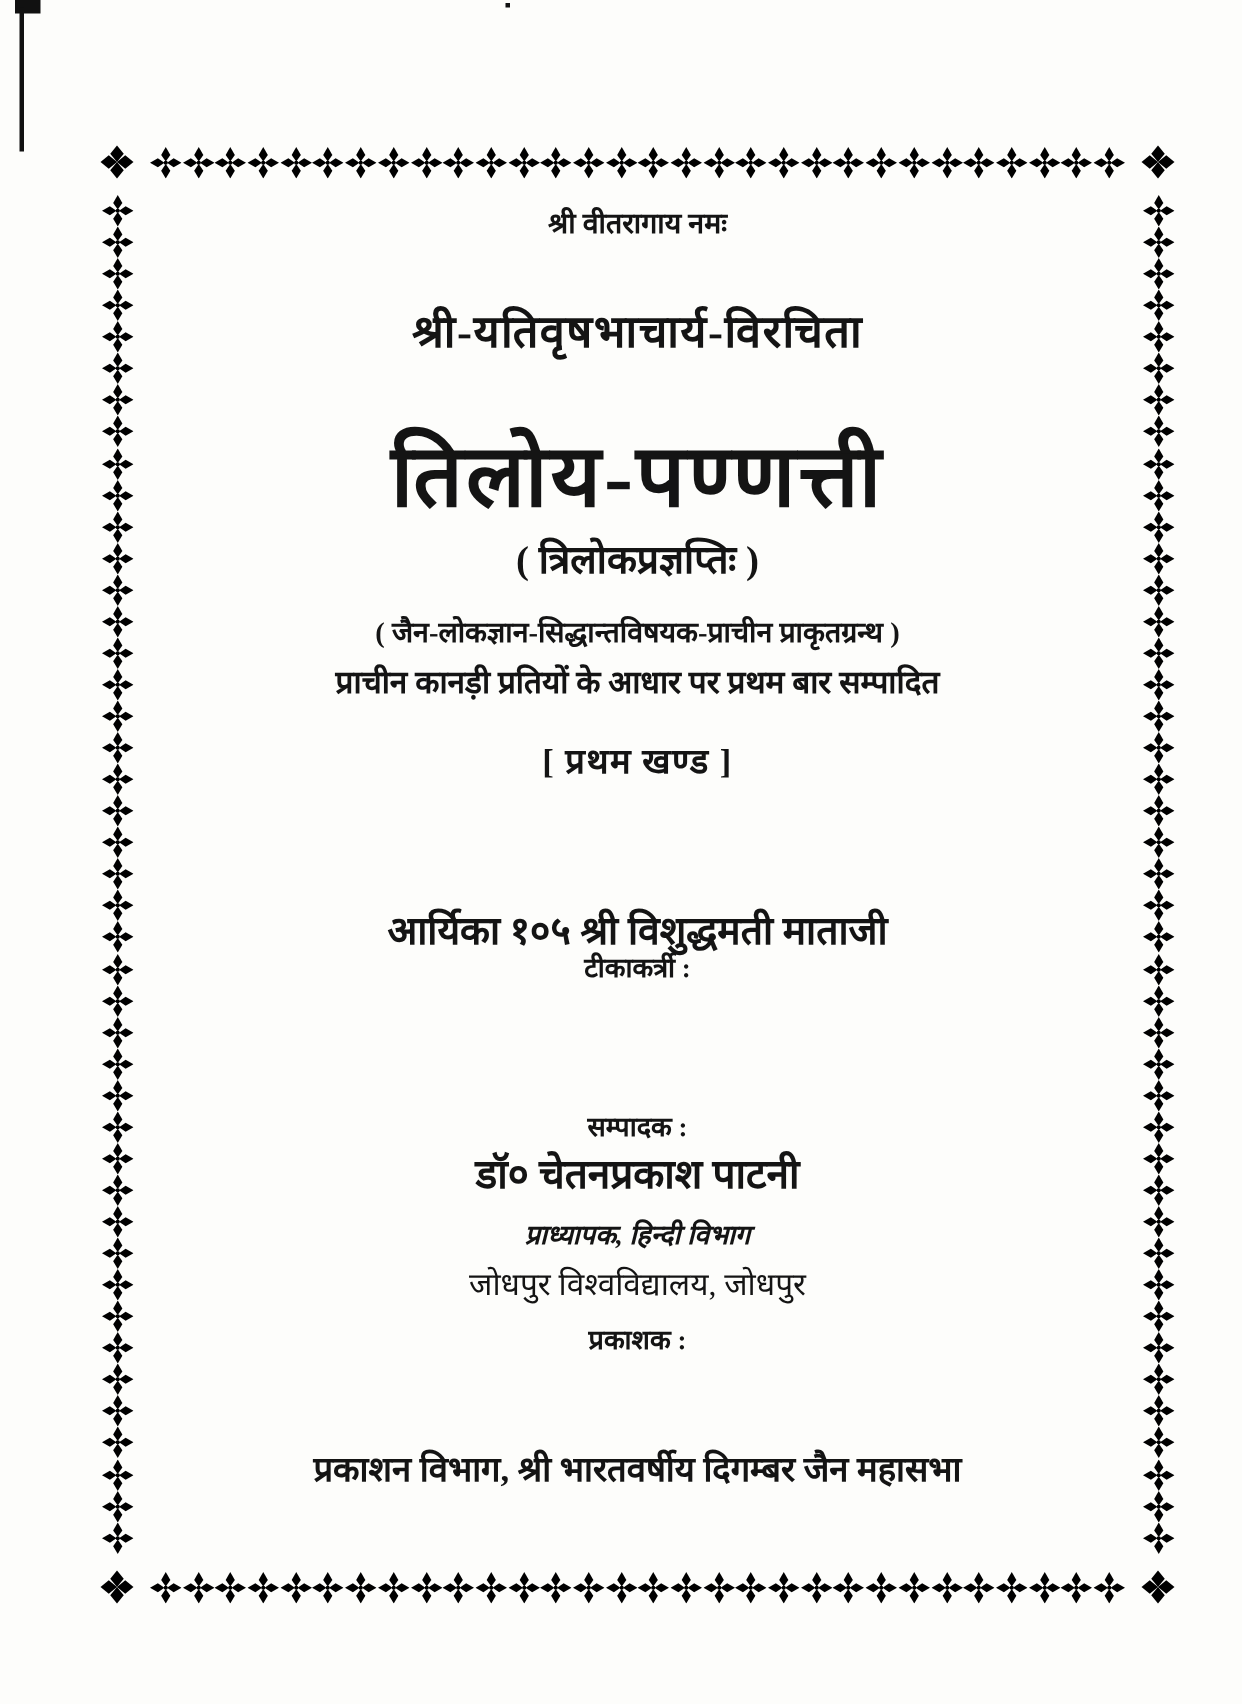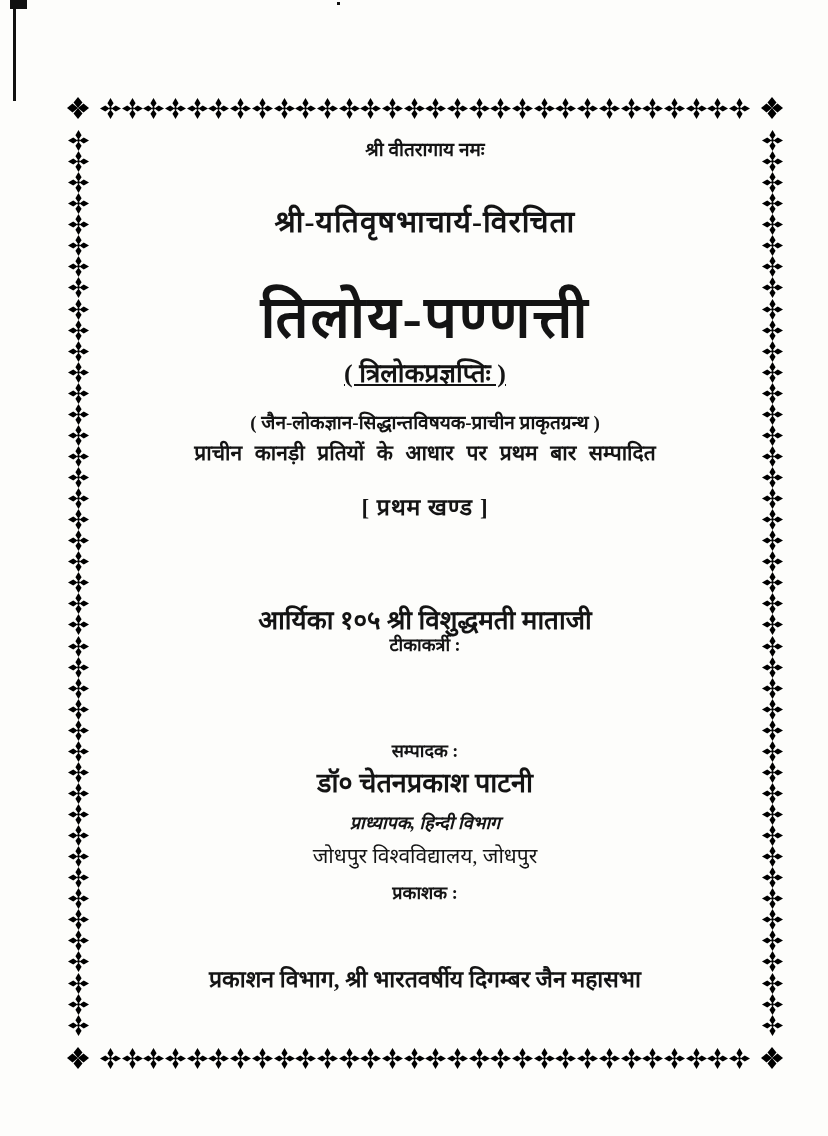--- a/index.html
+++ b/index.html
@@ -19,23 +19,23 @@
   .b-right {top:42px;bottom:42px;right:0;width:40px;flex-direction:column;}
   .corner{position:absolute;width:40px;height:40px;display:flex;align-items:center;justify-content:center;}
   .c-tl{left:0;top:0;} .c-tr{right:0;top:0;} .c-bl{left:0;bottom:0;} .c-br{right:0;bottom:0;}
   .orn{width:21px;height:21px;flex:0 0 auto;}
   .corner svg{width:24px;height:24px;}
   
   .tx{position:absolute;left:95px;width:660px;text-align:center;line-height:1.25;}
   .invocation{top:138px;font-size:19px;font-weight:bold;display:flex;align-items:center;justify-content:center;gap:32px;}
   .author-line{top:203px;font-size:30px;font-weight:bold;letter-spacing:1px;}
   .book-title{top:262px;font-size:58px;font-weight:bold;letter-spacing:2px;margin-top:20px;}
-  .sanskrit-title{top:358px;font-size:26px;font-weight:bold;text-decoration:underline;}
+  .sanskrit-title{top:358px;font-size:26px;font-weight:bold;}
   .description-line{top:411px;font-size:19px;font-weight:bold;}
-  .edition-line{top:442px;font-size:21px;font-weight:bold;font-family:Liberation Mono, monospace;}
+  .edition-line{top:442px;font-size:21px;font-weight:bold;}
   .volume-label{top:494px;font-size:23px;font-weight:bold;letter-spacing:1px;}
   .heading-small{font-size:18px;font-weight:bold;}
   .tika-heading{top:600px;margin-top:34px;}
   .tika-name{top:605px;font-size:26px;font-weight:bold;}
   .sampadak-heading{top:740px;}
   .editor-name{top:767px;font-size:27px;font-weight:bold;}
   .editor-designation{top:812px;font-size:18px;font-weight:bold;font-style:italic;}
   .editor-institution{top:843px;font-size:21px;font-weight:normal;}
   .publisher-heading{top:882px;}
   .publisher-name{top:966px;font-size:23px;font-weight:bold;}

